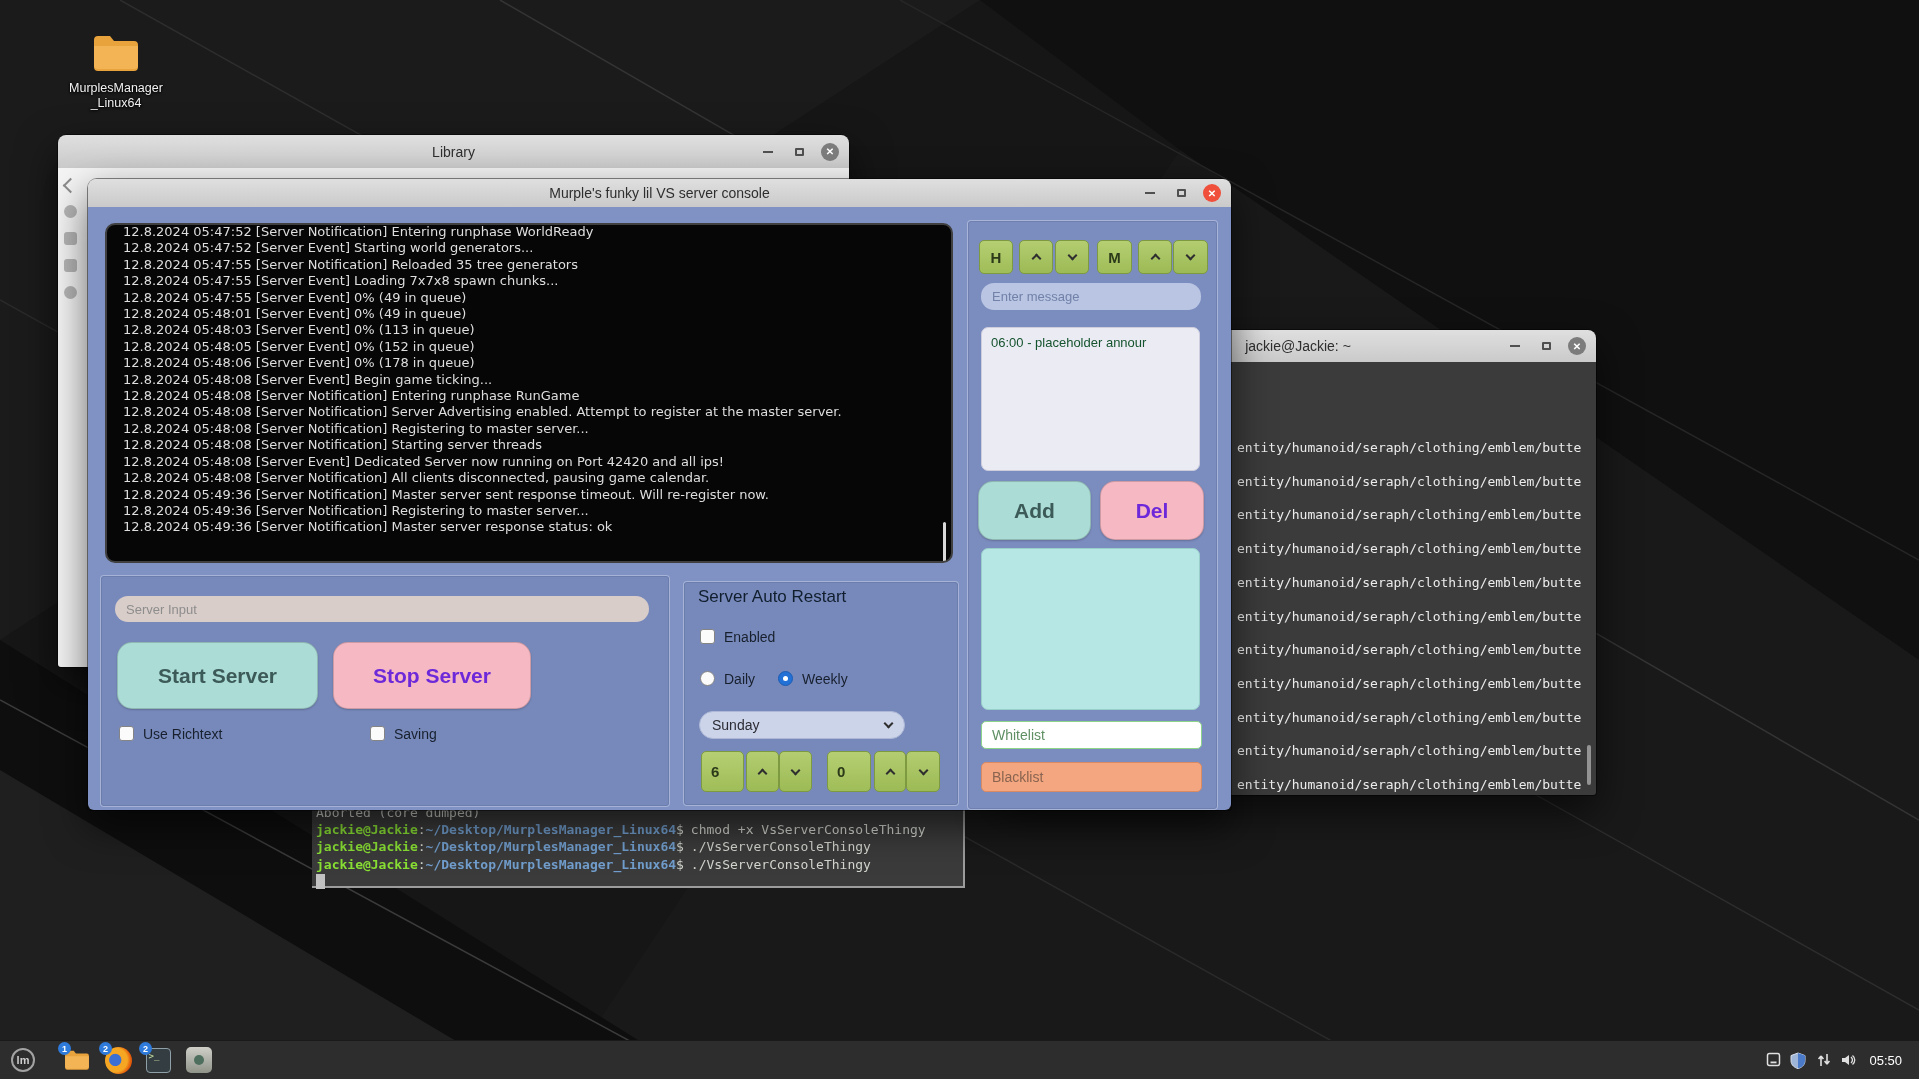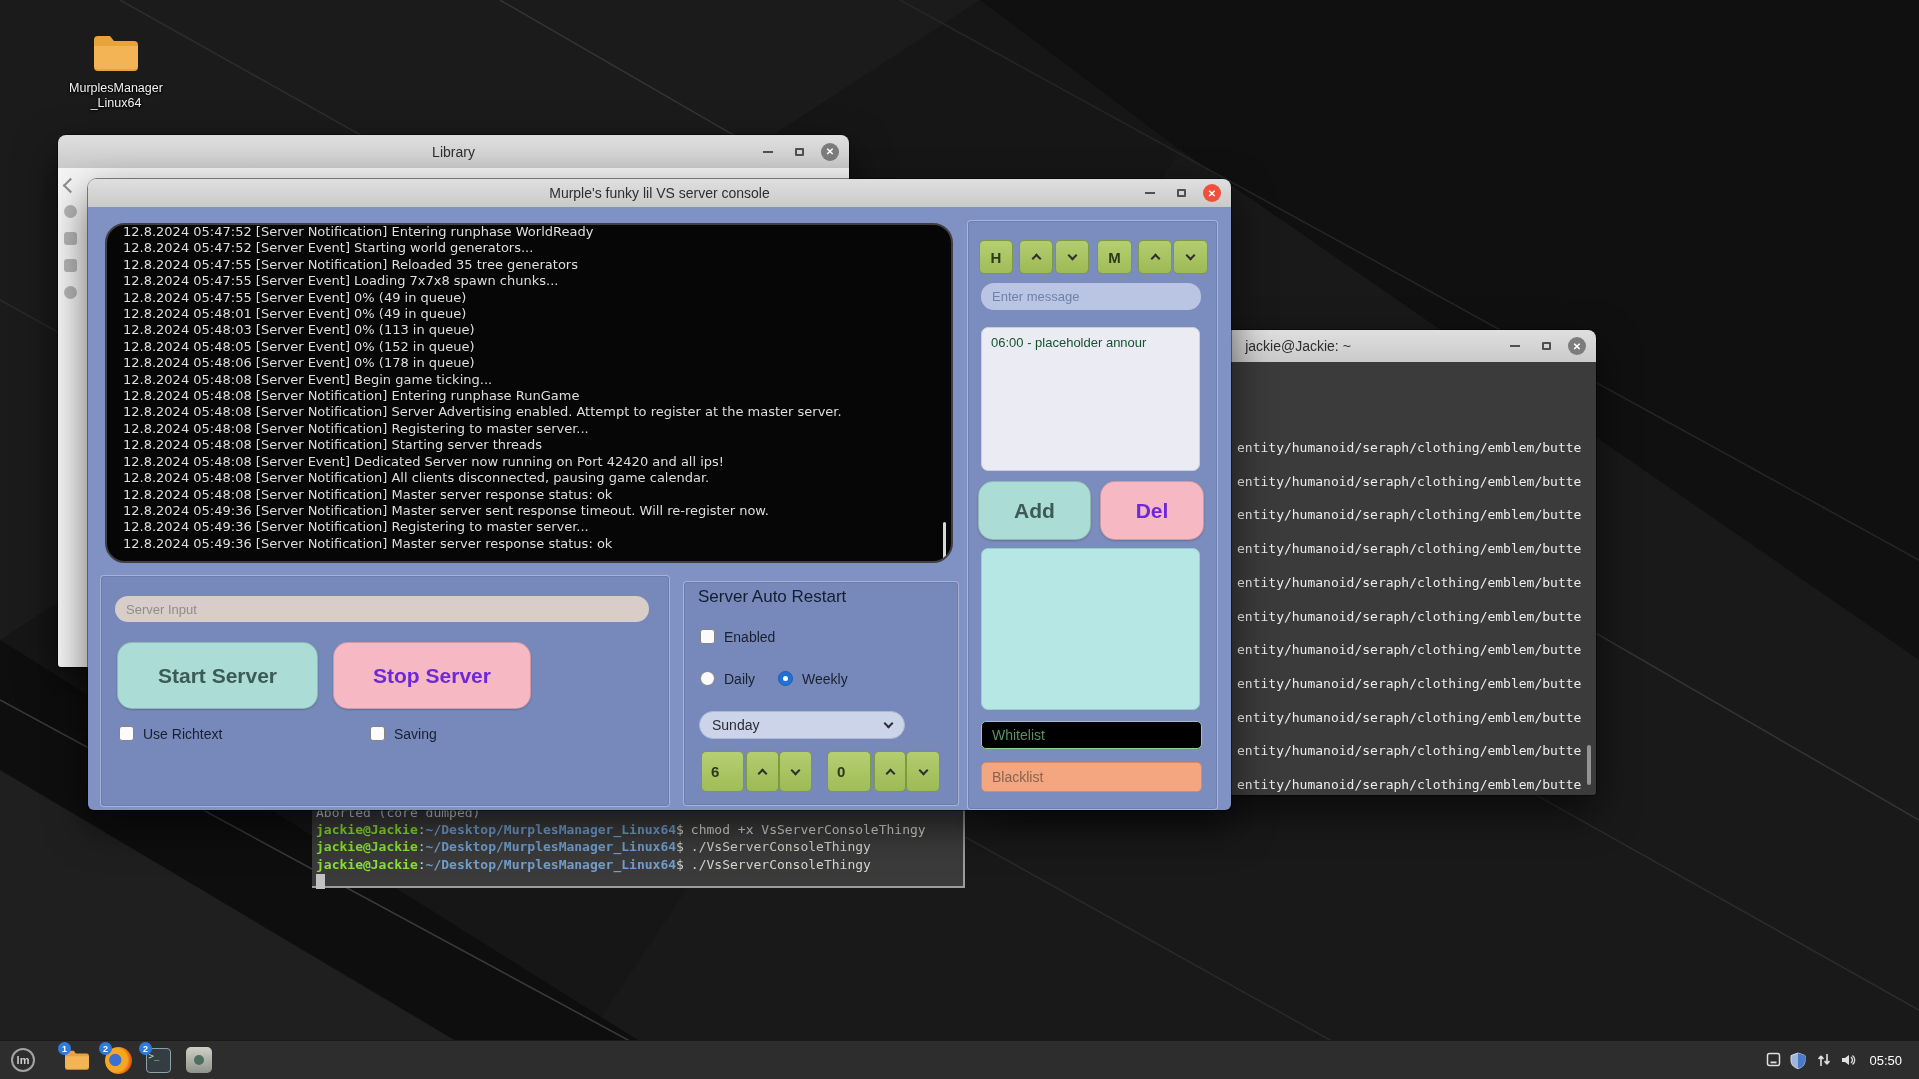--- a/index.html
+++ b/index.html
@@ -45,21 +45,21 @@
 
   .rterm-body{position:absolute;left:0;top:32px;right:0;bottom:0;background:#3b3b3b;border-radius:0 0 3px 3px}
   .rterm-lines{position:absolute;left:237px;top:69px;right:14px}
   .rline{font-family:"DejaVu Sans Mono",monospace;font-size:13px;color:#ececec;line-height:33.7px;white-space:nowrap}
   .rterm-scroll{position:absolute;right:5px;bottom:10px;width:4px;height:40px;background:#939393;border-radius:2px}
 
   
   .main-body{position:absolute;left:0;top:28px;right:0;bottom:0;background:#8092c4;border-radius:0 0 6px 6px}
   .groupbox{position:absolute;border:1px solid rgba(230,236,252,.42);background:rgba(44,58,106,.10);
             border-radius:4px;box-shadow:inset 0 0 0 1px rgba(28,38,76,.12)}
-  .console{position:absolute;background:#060606;border:2px solid #404040;border-radius:20px;
+  .console{position:absolute;background:#060606;border:2px solid #404040;border-radius:10px;
            overflow:hidden;box-sizing:border-box;padding:6px 10px 6px 16px}
   .con-lines{margin-top:-7px}
   .con-line{font-family:"DejaVu Sans",sans-serif;font-size:13px;line-height:16.4px;color:#dedede;white-space:nowrap}
   .con-scroll{position:absolute;right:5px;top:297px;width:3px;height:40px;background:#d9d9d9;border-radius:2px}
 
   .field{position:absolute;border:none;outline:none;border-radius:13px;font-size:13px;
          padding:0 11px;font-family:"Liberation Sans",sans-serif;box-sizing:border-box}
   .f-serverinput{background:#d9cdc9;color:#333}
   .f-serverinput::placeholder{color:#8d8d8d}
   .f-msg{background:#b9c5e2;color:#2c3a5c}
@@ -94,21 +94,21 @@
   .spin-btn{position:absolute;background:linear-gradient(#b3cd70,#9cba55);border:1px solid #7e9a41;
             border-radius:5px;display:flex;align-items:center;justify-content:center;box-sizing:border-box}
 
   .listbox{position:absolute;border-radius:7px;box-sizing:border-box}
   .lb1{background:#ebebf4;border:1px solid #cdcdde}
   .lb2{background:#b7e7e5;border:1px solid #98cfcb}
   .lb-item{font-size:13px;color:#14532d;padding:7px 9px 0;white-space:nowrap;overflow:hidden}
 
   .flat-btn{position:absolute;display:flex;align-items:center;padding:0 10px;font-size:14px;
             border-radius:5px;box-sizing:border-box}
-  .wl{background:#000000;color:#5f8f63;border:1px solid #8cd489}
+  .wl{background:#ffffff;color:#5f8f63;border:1px solid #8cd489}
   .bl{background:#f3a67f;color:#8a6450;border:1px solid #d98a62}
 
   
   .desktop-icon{position:absolute;left:63px;top:33px;width:106px;text-align:center;z-index:1}
   .di-label{margin-top:4px;font-size:12.5px;color:#f2f2f2;text-shadow:0 1px 3px #000,0 0 2px #000;line-height:15px}
 
   
   .taskbar{position:absolute;left:0;bottom:0;width:1919px;height:38px;background:#2d2d2d;
            border-top:1px solid #1a1a1a;z-index:30}
   .task-item{position:absolute;top:4px;width:30px;height:30px;display:flex;align-items:center;justify-content:center}
@@ -259,21 +259,20 @@
         <div class="con-line">12.8.2024 05:48:03 [Server Event] 0% (113 in queue)</div>
         <div class="con-line">12.8.2024 05:48:05 [Server Event] 0% (152 in queue)</div>
         <div class="con-line">12.8.2024 05:48:06 [Server Event] 0% (178 in queue)</div>
         <div class="con-line">12.8.2024 05:48:08 [Server Event] Begin game ticking...</div>
         <div class="con-line">12.8.2024 05:48:08 [Server Notification] Entering runphase RunGame</div>
         <div class="con-line">12.8.2024 05:48:08 [Server Notification] Server Advertising enabled. Attempt to register at the master server.</div>
         <div class="con-line">12.8.2024 05:48:08 [Server Notification] Registering to master server...</div>
         <div class="con-line">12.8.2024 05:48:08 [Server Notification] Starting server threads</div>
         <div class="con-line">12.8.2024 05:48:08 [Server Event] Dedicated Server now running on Port 42420 and all ips!</div>
         <div class="con-line">12.8.2024 05:48:08 [Server Notification] All clients disconnected, pausing game calendar.</div>
-        <div class="con-line">12.8.2024 05:48:08 [Server Notification] Master server response status: ok</div>
         <div class="con-line">12.8.2024 05:49:36 [Server Notification] Master server sent response timeout. Will re-register now.</div>
         <div class="con-line">12.8.2024 05:49:36 [Server Notification] Registering to master server...</div>
         <div class="con-line">12.8.2024 05:49:36 [Server Notification] Master server response status: ok</div>
       </div>
     <div class="con-scroll"></div>
   </div>
 
   <div class="groupbox" style="left:12px;top:396px;width:568px;height:230px"></div>
   <input class="field f-serverinput" style="left: 27px; top: 417px; width: 534px; height: 26px;" placeholder="Server Input">
   <div class="big-btn teal" style="left:29px;top:463px;width:199px;height:65px;font-size:21px">Start Server</div>

